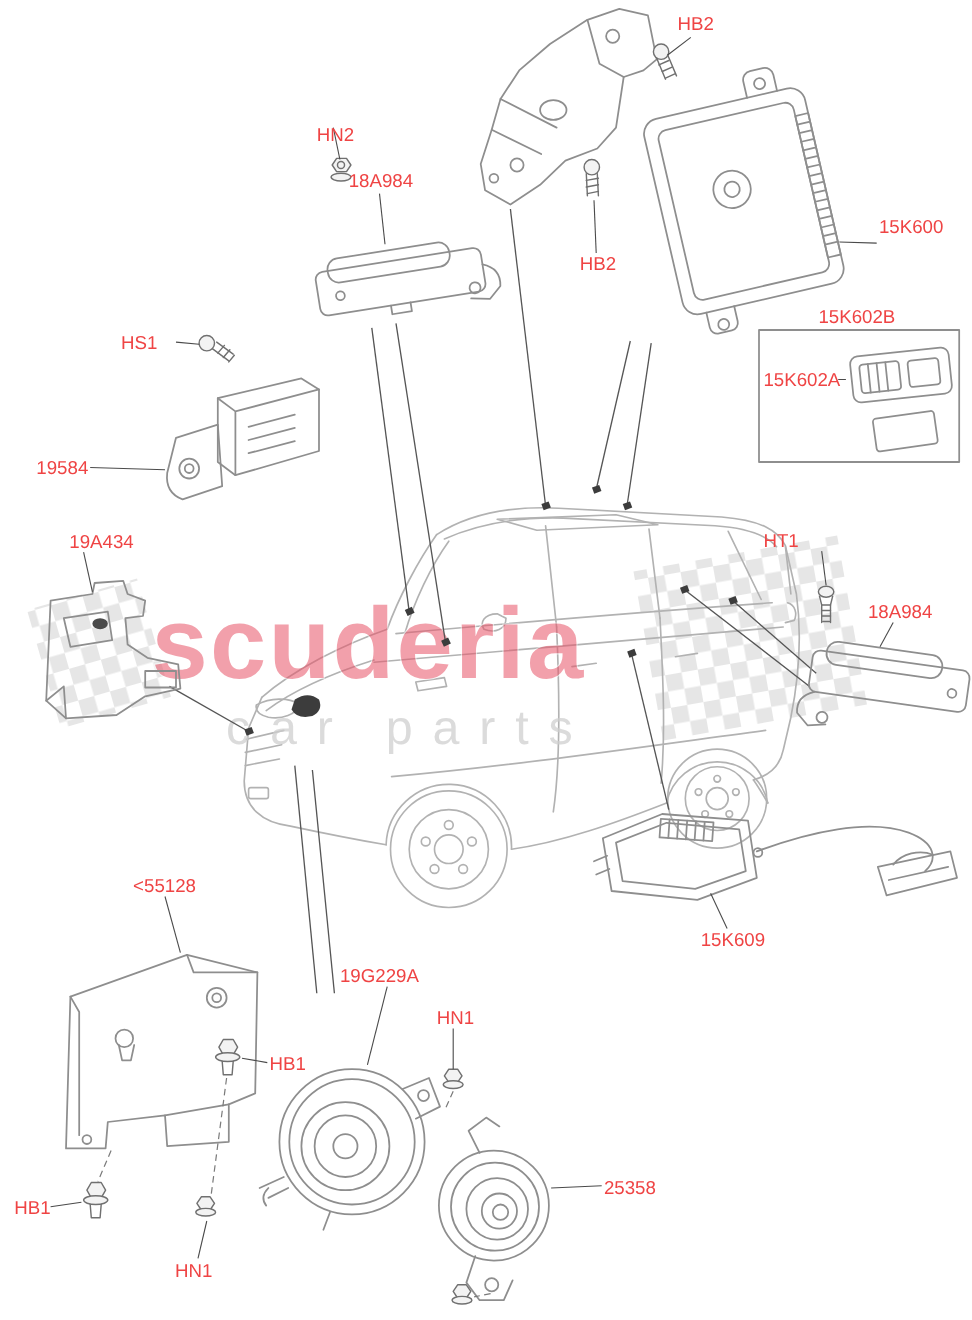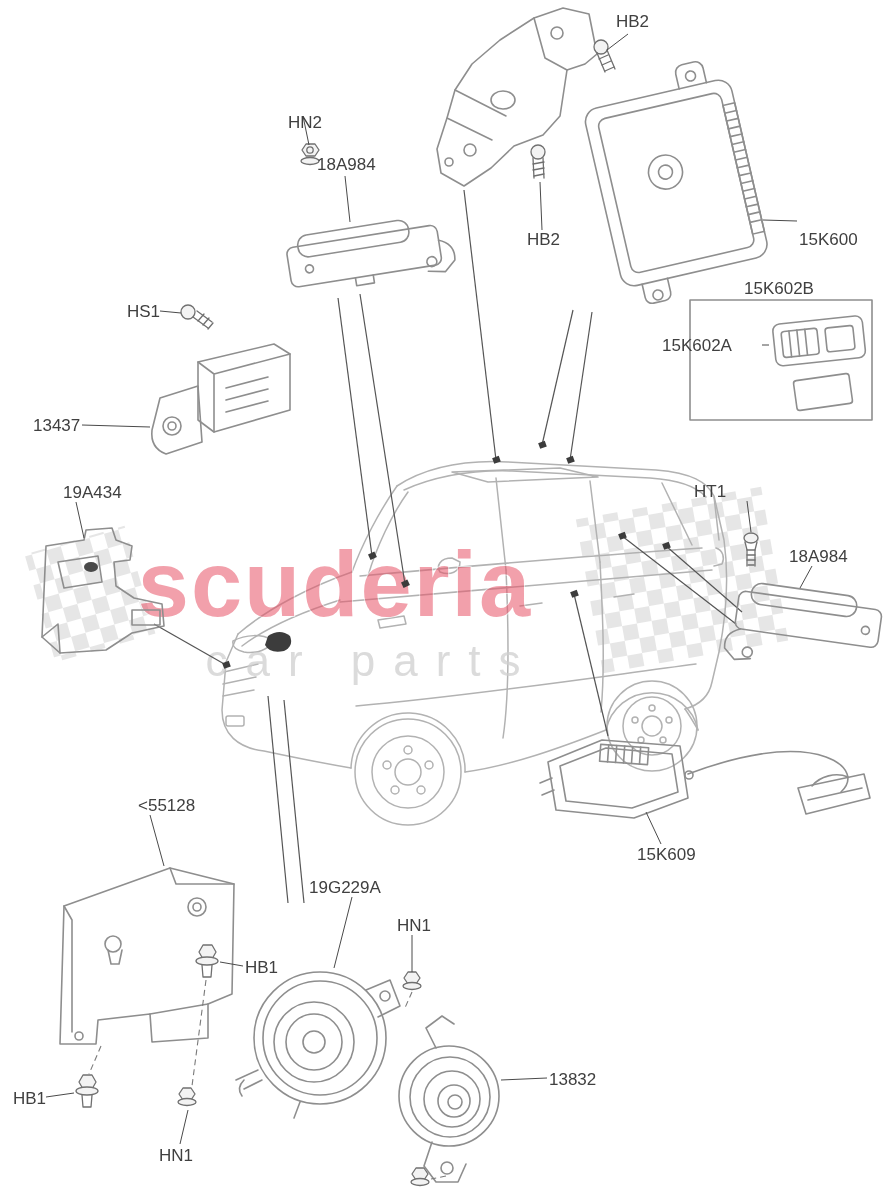--- a/index.html
+++ b/index.html
@@ -1,19 +1,19 @@
 <!DOCTYPE html>
 <html><head>
 <meta charset="utf-8">
 <style>
   html,body{margin:0;padding:0;background:#ffffff;}
   .page{position:relative;width:884px;height:1200px;background:#ffffff;overflow:hidden;
         font-family:"Liberation Sans",sans-serif;}
   .page svg{position:absolute;left:0;top:0;}
-  .lbl{position:absolute;color:#404040;font-size:17px;line-height:1.1;white-space:nowrap;cursor:pointer;}
+  .lbl{position:absolute;color:#ef4444;font-size:17px;line-height:1.1;white-space:nowrap;cursor:pointer;}
   
   .s  {stroke:#8e8e8e;fill:none;stroke-width:1.6;stroke-linejoin:round;stroke-linecap:round;}
   .sd {stroke:#707070;fill:none;stroke-width:1.3;stroke-linecap:round;}
   .f  {stroke:#707070;fill:#f3f3f3;stroke-width:1.3;stroke-linejoin:round;}
   .car{stroke:#b2b2b2;fill:none;stroke-width:1.5;stroke-linejoin:round;stroke-linecap:round;}
   .ld {stroke:#4a4a4a;fill:none;stroke-width:1;}
   .pj {stroke:#555555;fill:none;stroke-width:1.2;}
   .dash{stroke:#7a7a7a;fill:none;stroke-width:1.1;stroke-dasharray:6 4;}
   .mk {fill:#3c3c3c;stroke:none;}
   .wm-brand{font-family:"Liberation Sans",sans-serif;font-weight:bold;font-size:92px;
@@ -320,30 +320,30 @@
     <path d="M46,1097 L74,1093"></path>
     <path d="M547,1078 L501,1080"></path>
     <path d="M180,1144 L188,1110"></path>
   </g>
 </svg>
 
 <div class="lbl" style="left:616px;top:13px">HB2</div>
 <div class="lbl" style="left:288px;top:114px">HN2</div>
 <div class="lbl" style="left:317px;top:156px">18A984</div>
 <div class="lbl" style="left:527px;top:231px">HB2</div>
-<div class="lbl" style="left:799px;top:231px">15K600</div>
+<div class="lbl" style="left:799px;top:198px">15K600</div>
 <div class="lbl" style="left:744px;top:280px">15K602B</div>
-<div class="lbl" style="left:662px;top:337px">15K602A</div>
-<div class="lbl" style="left:127px;top:303px">HS1</div>
-<div class="lbl" style="left:33px;top:417px">13437</div>
+<div class="lbl" style="left:694px;top:337px">15K602A</div>
+<div class="lbl" style="left:110px;top:303px">HS1</div>
+<div class="lbl" style="left:33px;top:417px">19584</div>
 <div class="lbl" style="left:63px;top:484px">19A434</div>
 <div class="lbl" style="left:694px;top:483px">HT1</div>
 <div class="lbl" style="left:789px;top:548px">18A984</div>
-<div class="lbl" style="left:138px;top:797px">&lt;55128</div>
+<div class="lbl" style="left:121px;top:797px">&lt;55128</div>
 <div class="lbl" style="left:637px;top:846px">15K609</div>
 <div class="lbl" style="left:309px;top:879px">19G229A</div>
 <div class="lbl" style="left:397px;top:917px">HN1</div>
 <div class="lbl" style="left:245px;top:959px">HB1</div>
 <div class="lbl" style="left:13px;top:1090px">HB1</div>
-<div class="lbl" style="left:549px;top:1071px">13832</div>
+<div class="lbl" style="left:549px;top:1071px">25358</div>
 <div class="lbl" style="left:159px;top:1147px">HN1</div>
 
 </div>
 
 </body></html>

